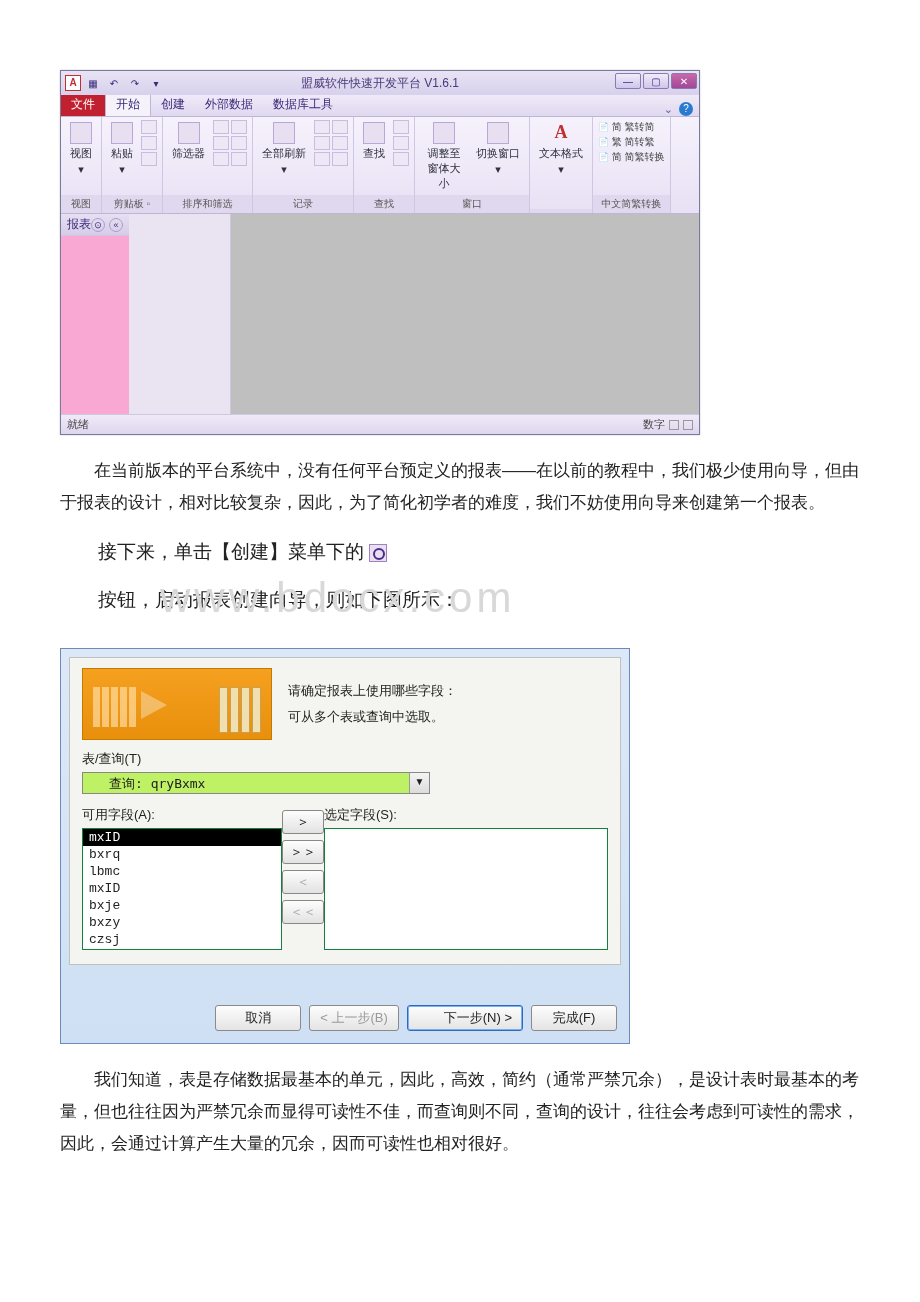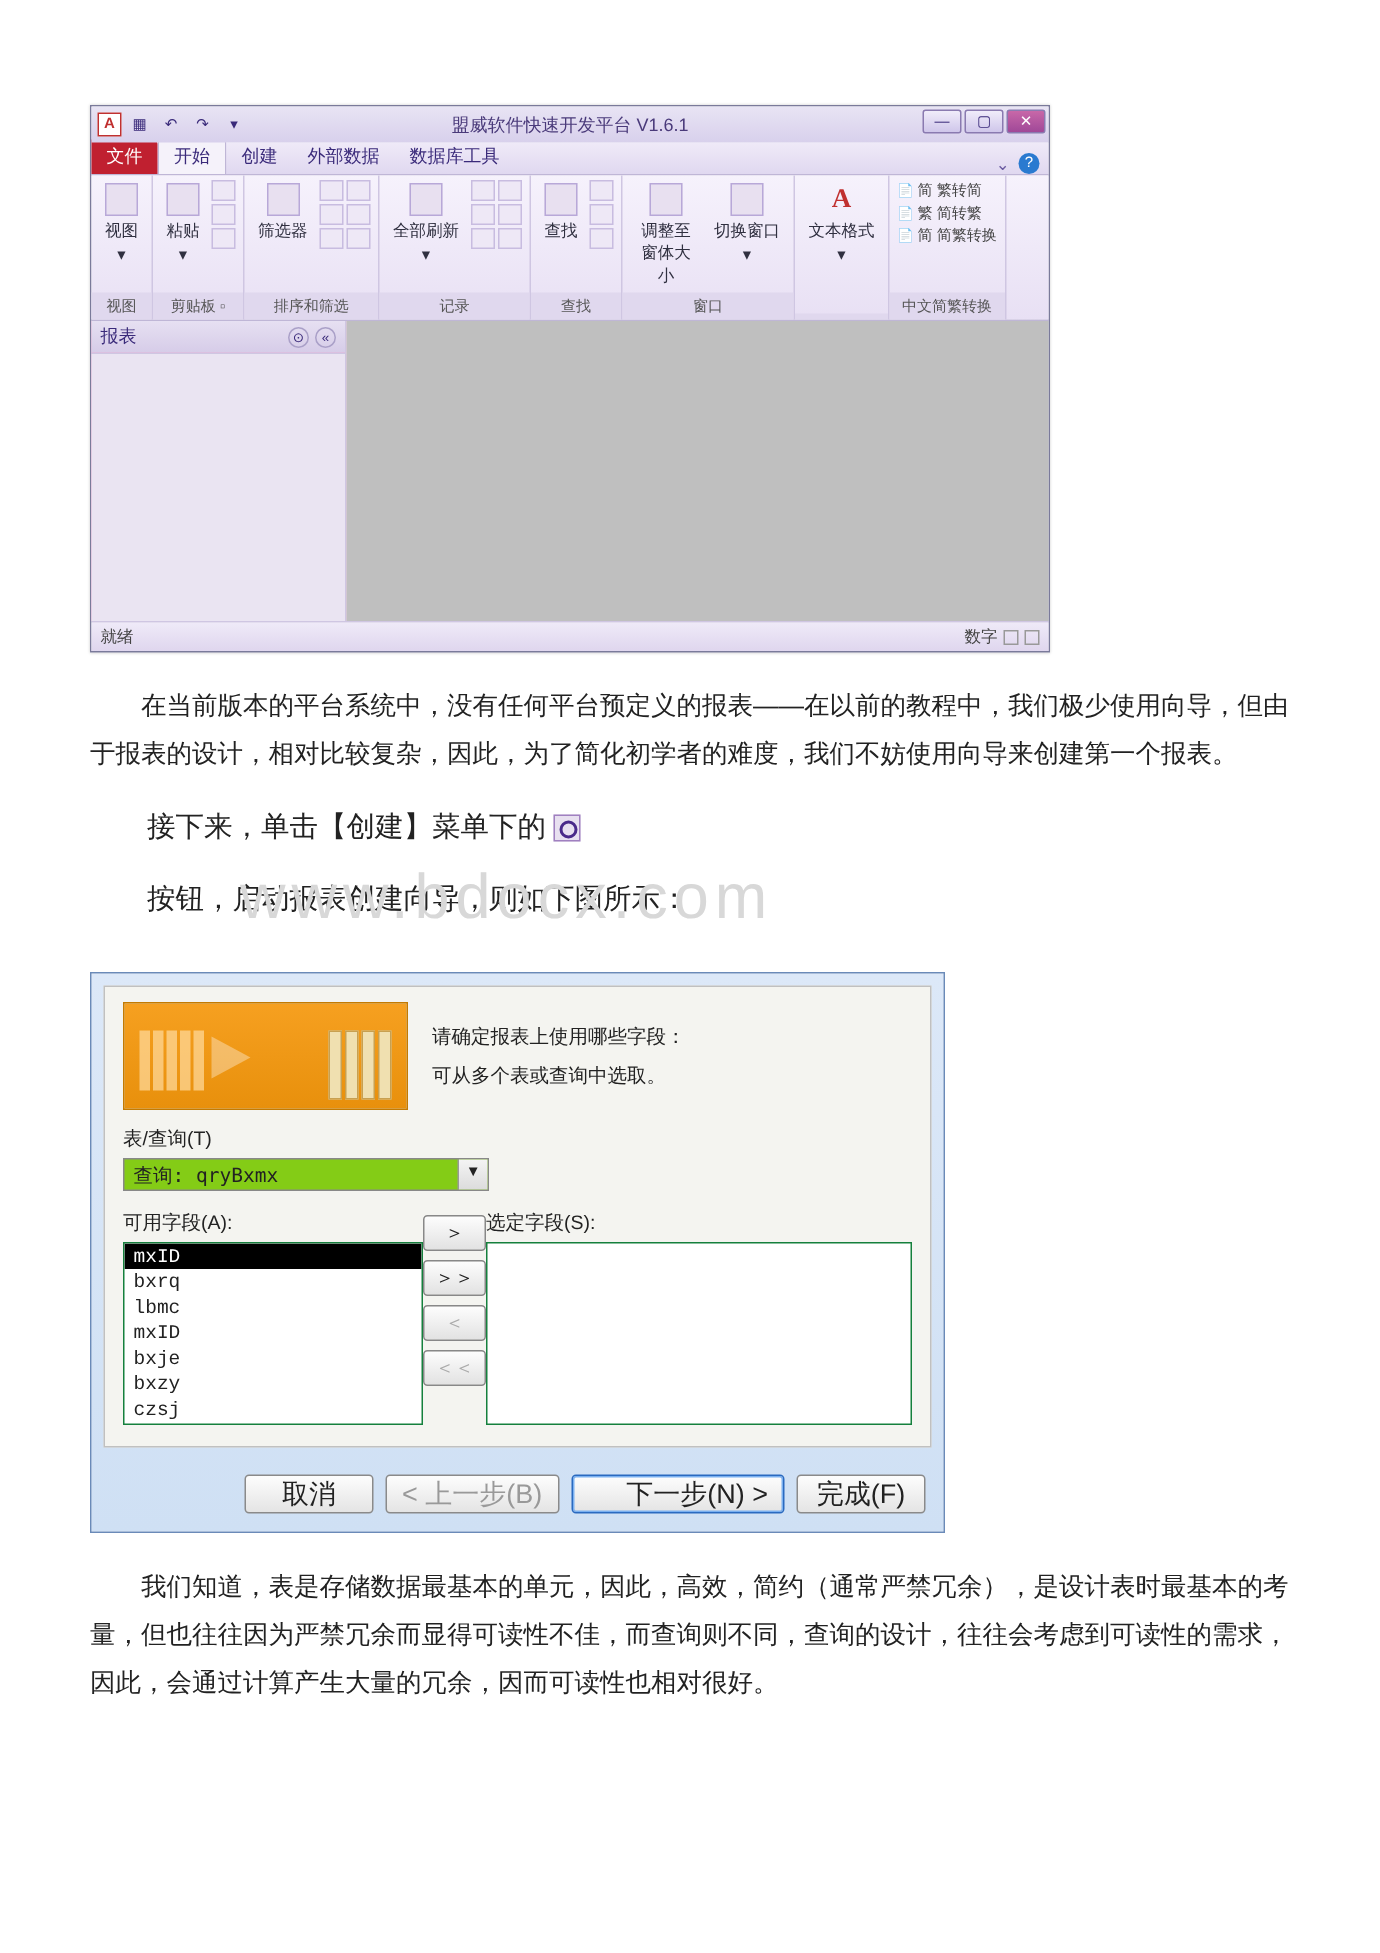--- a/index.html
+++ b/index.html
@@ -109,21 +109,21 @@
   .textformat-ic {
     width: 22px; height: 22px; color: #c03030; font-weight: bold;
     font-family: "Times New Roman", serif; font-size: 18px; text-align: center;
   }
   .cjk-col { display: flex; flex-direction: column; gap: 1px; font-size: 10px; color: #444; }
   .cjk-col span::before { content: "📄 "; font-size: 9px; }
   
   .workarea { display: flex; height: 200px; }
   .navpane {
     width: 170px; background: #f9a8d4; border-right: 1px solid #cfc6e2;
-    display: flex; flex-direction: column;
+    display: flex; 
     font-size: 12px;
   }
   .navpane-header {
     height: 22px; background: linear-gradient(#e6e0f2, #d6cce8);
     border-bottom: 1px solid #cfc6e2;
     display: flex; align-items: center; justify-content: space-between;
     padding: 0 6px; color: #3a2a7a;
   }
   .navpane-header .chev { width: 14px; height: 14px; border-radius: 50%; border: 1px solid #aaa0c8; font-size: 9px; text-align: center; line-height: 12px; }
   .navpane-body { flex: 1; background: #eae4f2; }
@@ -166,22 +166,22 @@
   .wz-illus .barsL, .wz-illus .barsR {
     position: absolute; top: 18px; display: grid; grid-template-columns: repeat(5, 7px); gap: 2px;
   }
   .wz-illus .barsL { left: 10px; }
   .wz-illus .barsR { right: 10px; grid-template-columns: repeat(4, 9px); }
   .wz-illus .barsL div { width: 7px; height: 40px; background: rgba(255,220,160,0.7); }
   .wz-illus .barsR div { width: 9px; height: 46px; background: #f0e0b0; border: 1px solid #c8a050; }
   .wz-hints { display: flex; flex-direction: column; gap: 8px; color: #222; }
   .wz-label { margin: 6px 0 4px 0; }
   .wz-combo {
-    display: flex; width: 244px; border: 1px solid #888; background: #84cc16;
-    font-size: 13px; height: 22px;
+    display: flex; width: 348px; border: 1px solid #888; background: #bef264;
+    font-size: 13px; height: 22px; padding-left: 20px;
   }
   .wz-combo .val { flex: 1; padding: 2px 6px; font-family: "SimSun", monospace; }
   .wz-combo .dd {
     width: 20px; background: linear-gradient(#f4f4f4,#dcdcdc);
     border-left: 1px solid #999; text-align: center; line-height: 18px; font-size: 10px;
   }
   .wz-fields { display: flex; gap: 0; margin-top: 12px; align-items: flex-start; }
   .wz-col { flex: 1; }
   .wz-col-label { margin-bottom: 4px; }
   .wz-listbox {
@@ -199,21 +199,21 @@
   }
   .wz-move-btn.disabled { color: #aaa; }
   .wz-footer {
     display: flex; justify-content: flex-end; gap: 8px;
     padding: 10px 12px 12px 12px;
   }
   .wz-btn {
     min-width: 86px; height: 26px; padding: 0 10px;
     border: 1px solid #8a8a8a; border-radius: 3px;
     background: linear-gradient(#fdfdfd,#e4e4e4);
-    font-size: 18px; text-align: center; line-height: 24px;
+    font-size: 13px; text-align: center; line-height: 24px; margin-top: 22px;
   }
   .wz-btn.disabled { color: #999; }
   .wz-btn.focused { border: 1px solid #2a6ac0; box-shadow: 0 0 0 1px #7ab0f0 inset; padding-left: 36px; }
 
   .watermark {
     position: relative; height: 0;
   }
   .watermark span {
     position: absolute; left: 100px; top: -8px;
     font-size: 42px; letter-spacing: 4px;

